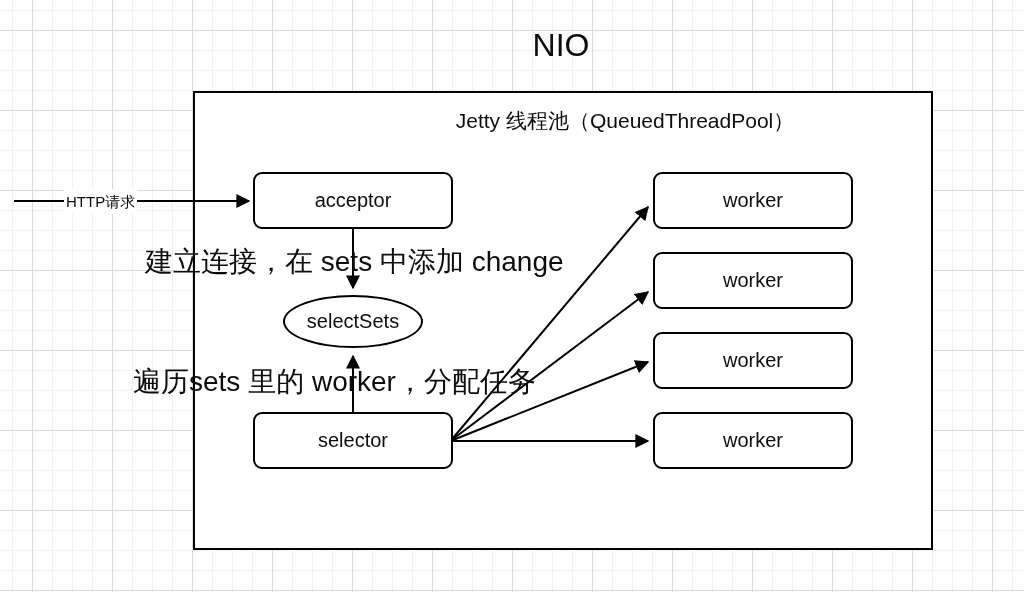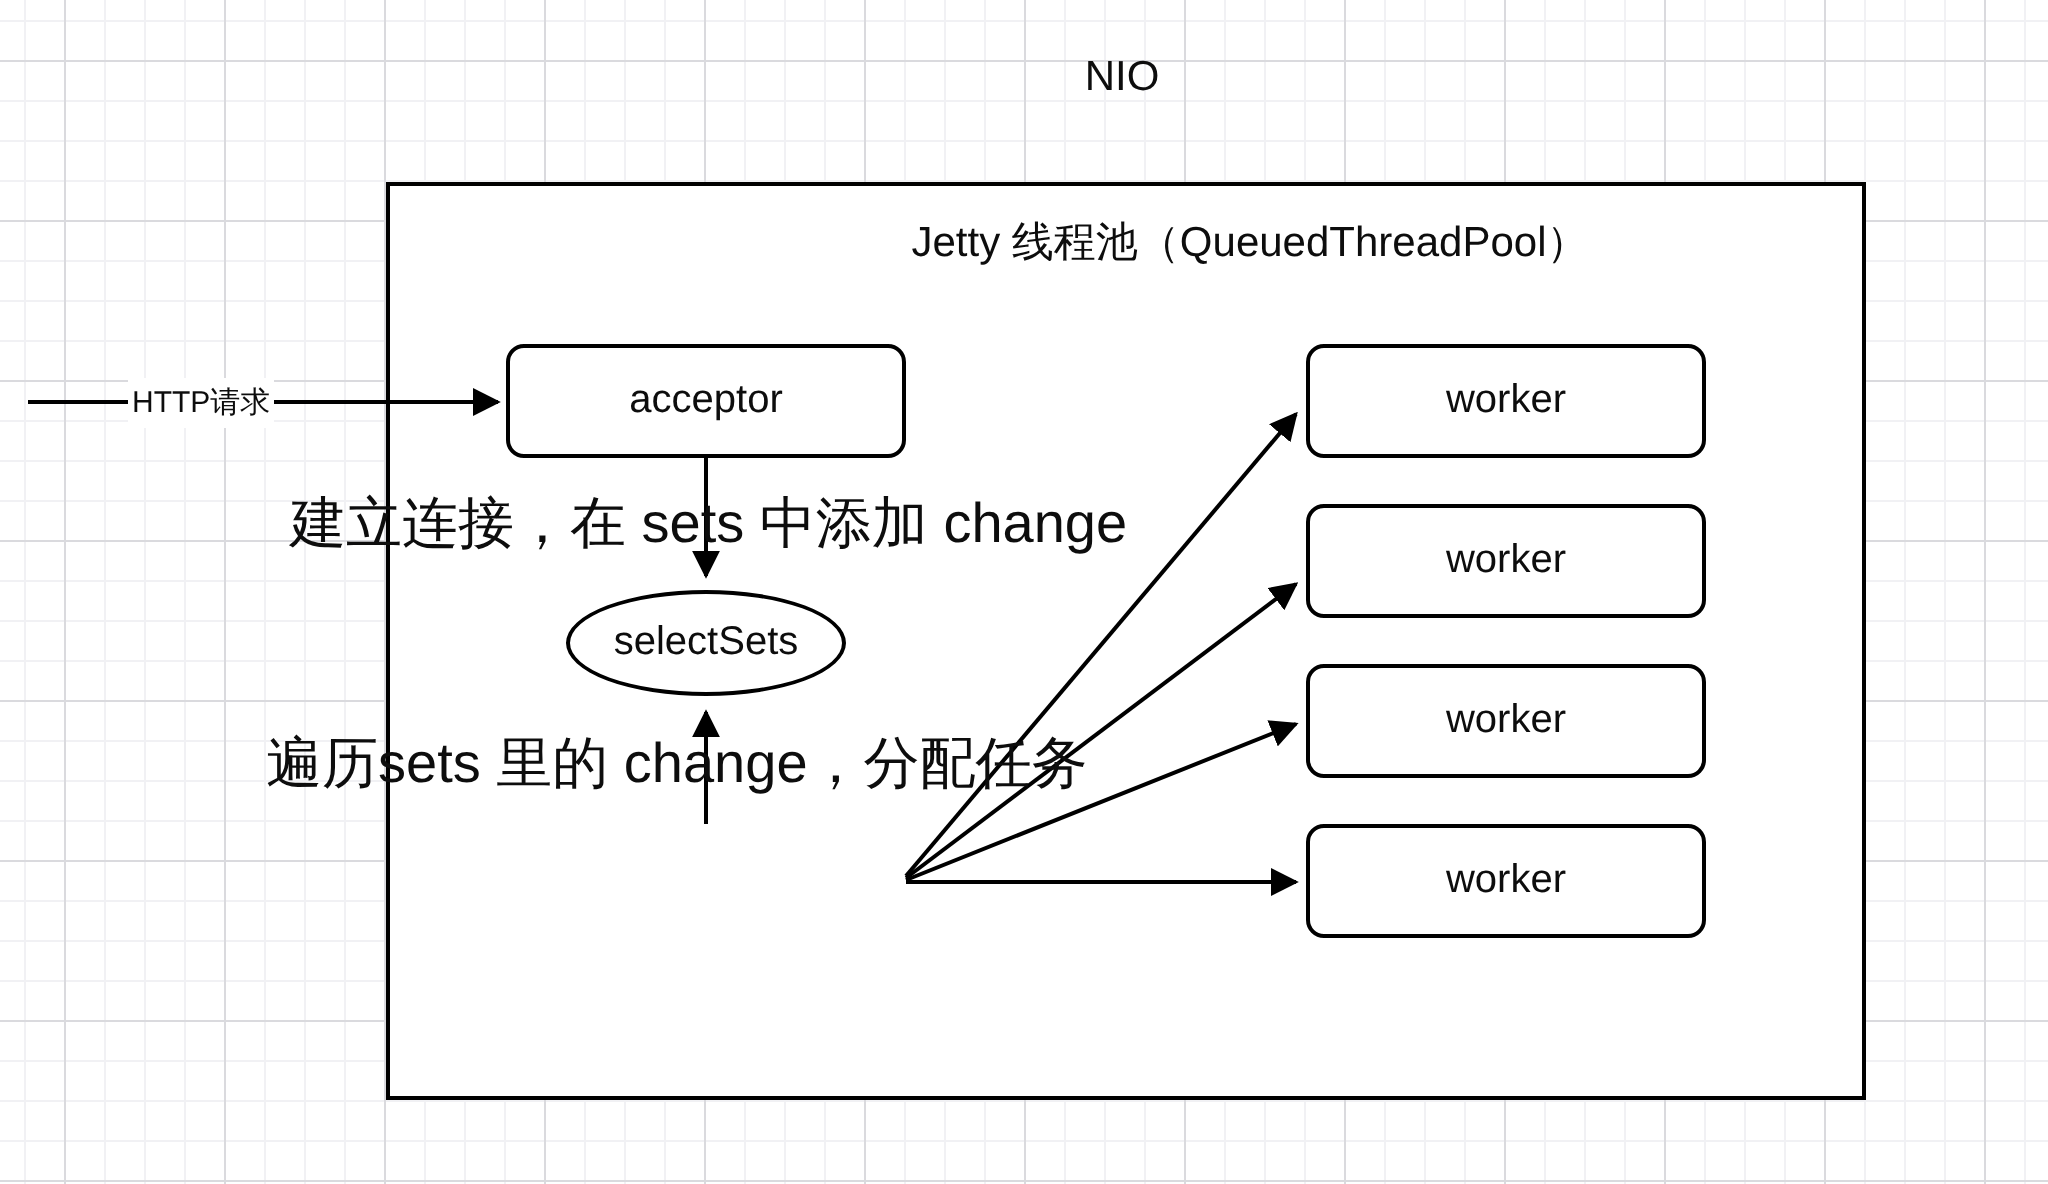--- a/index.html
+++ b/index.html
@@ -26,21 +26,21 @@
       linear-gradient(to bottom, var(--grid-major) 1px, transparent 1px),
       linear-gradient(to right, var(--grid-minor) 1px, transparent 1px),
       linear-gradient(to bottom, var(--grid-minor) 1px, transparent 1px);
     background-size: 80px 80px, 80px 80px, 20px 20px, 20px 20px;
     background-position: 32px 30px, 32px 30px, 12px 10px, 12px 10px;
   }
   .nio-title {
     position: absolute;
     left: 461px; top: 27px; width: 200px;
     text-align: center;
-    font-size: 21px;
+    font-size: 32px;
     color: var(--text);
     white-space: nowrap;
   }
   .container {
     position: absolute;
     left: 193px; top: 91px;
     width: 740px; height: 459px;
     border: 2px solid var(--stroke);
     background: var(--node-fill);
   }
@@ -122,23 +122,24 @@
     <path class="edge" d="M353 229 V288" marker-end="url(#arrow)"></path>
     <path class="edge" d="M353 412 V356" marker-end="url(#arrow)"></path>
     <path class="edge" d="M453 438 L648 207" marker-end="url(#arrow)"></path>
     <path class="edge" d="M453 439 L648 292" marker-end="url(#arrow)"></path>
     <path class="edge" d="M453 440 L648 362" marker-end="url(#arrow)"></path>
     <path class="edge" d="M453 441 H648" marker-end="url(#arrow)"></path>
   </svg>
 
   <div class="node node-ellipse">selectSets</div>
   <div class="node rect node-acceptor">acceptor</div>
+  <div class="node rect node-selector">selector</div>
 
   <div class="node rect node-worker-1">worker</div>
   <div class="node rect node-worker-2">worker</div>
   <div class="node rect node-worker-3">worker</div>
   <div class="node rect node-worker-4">worker</div>
 
   <div class="annotation label-http">HTTP请求</div>
   <div class="annotation label-build">建立连接，在 sets 中添加 change</div>
-  <div class="annotation label-dispatch">遍历sets 里的 change，分配任务</div>
+  <div class="annotation label-dispatch">遍历sets 里的 worker，分配任务</div>
 
 </div>
 
 </body></html>

